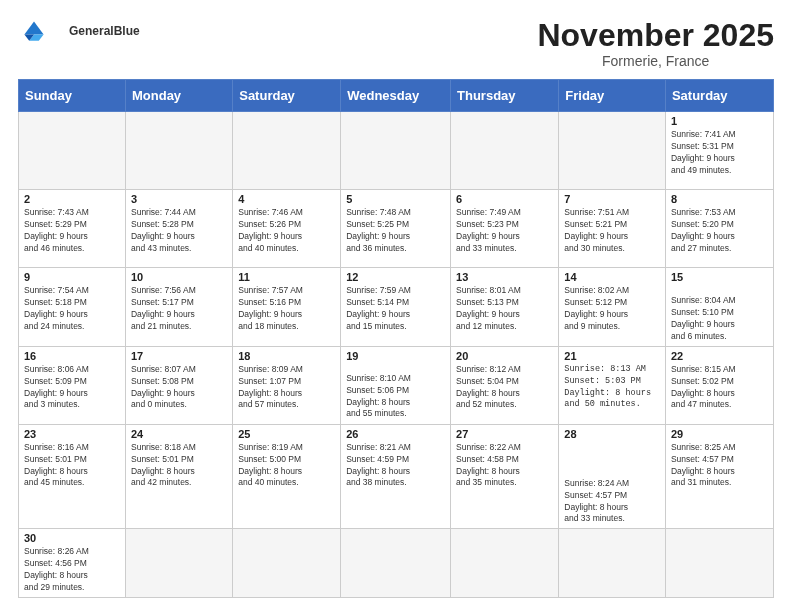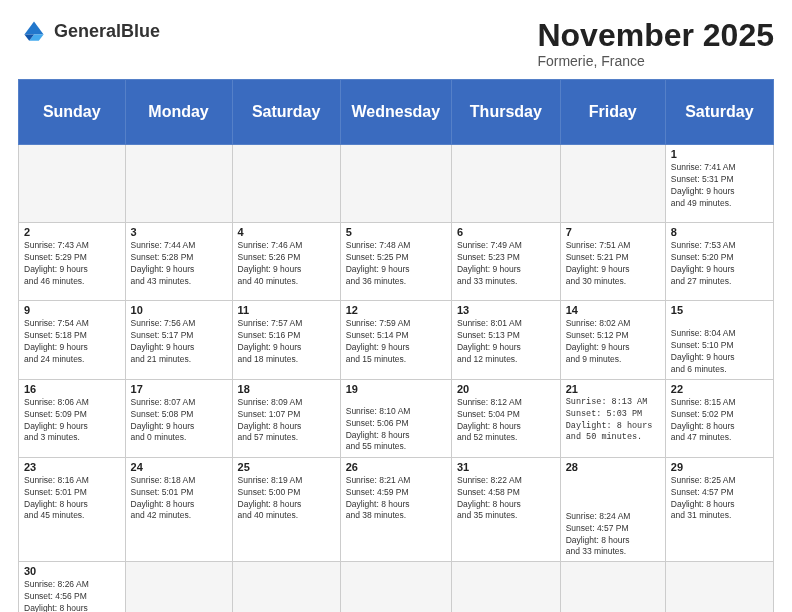--- a/index.html
+++ b/index.html
@@ -21,57 +21,58 @@
       justify-content: space-between;
       align-items: flex-start;
       margin-bottom: 10px;
     }
     .logo {
       display: flex;
       align-items: center;
       gap: 4px;
     }
     .logo-text {
-      font-size: 18px;
+      font-size: 12px;
       font-weight: normal;
       color: #333;
       line-height: 1.1;
+      margin-left: 15px;
     }
     .logo-text span {
       font-weight: bold;
     }
     .logo-icon {
       width: 32px;
       height: 28px;
     }
     .title-block {
-      text-align: left;
+      text-align: center;
     }
     .month-title {
       font-size: 32px;
       font-weight: bold;
       color: #222;
       line-height: 1.1;
     }
     .subtitle {
       font-size: 14px;
       color: #555;
     }
     .calendar {
       width: 100%;
       border-collapse: collapse;
       border: 1px solid #ccc;
     }
     .calendar th {
       background: #3a6bbf;
       color: #fff;
-      font-size: 16px;
+      font-size: 13px;
       font-weight: bold;
-      padding: 23px 6px;
-      text-align: center;
+      padding: 8px 6px;
+      text-align: left;
       border: 1px solid #5580c8;
     }
     .calendar td {
       border: 1px solid #ccc;
       vertical-align: top;
       padding: 3px 5px;
       width: 113px;
       font-size: 9px;
       color: #333;
       background: #fff;
@@ -321,21 +322,21 @@
 and 40 minutes.</div>
           </td>
           <td>
             <span class="day-number">26</span>
             <div class="day-info" style="white-space: pre-line;">Sunrise: 8:21 AM
 Sunset: 4:59 PM
 Daylight: 8 hours
 and 38 minutes.</div>
           </td>
           <td>
-            <span class="day-number">31</span>
+            <span class="day-number">27</span>
             <div class="day-info" style="white-space: pre-line;">Sunrise: 8:22 AM
 Sunset: 4:58 PM
 Daylight: 8 hours
 and 35 minutes.</div>
           </td>
           <td>
             <span class="day-number">28</span>
             <div class="day-info" style="white-space: pre-line; margin-top: 38px;">Sunrise: 8:24 AM
 Sunset: 4:57 PM
 Daylight: 8 hours

